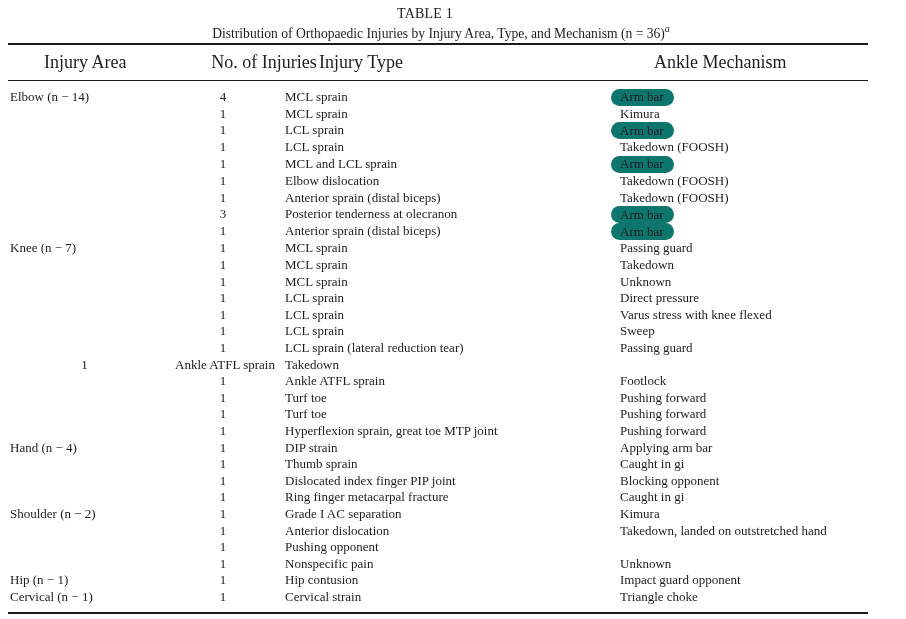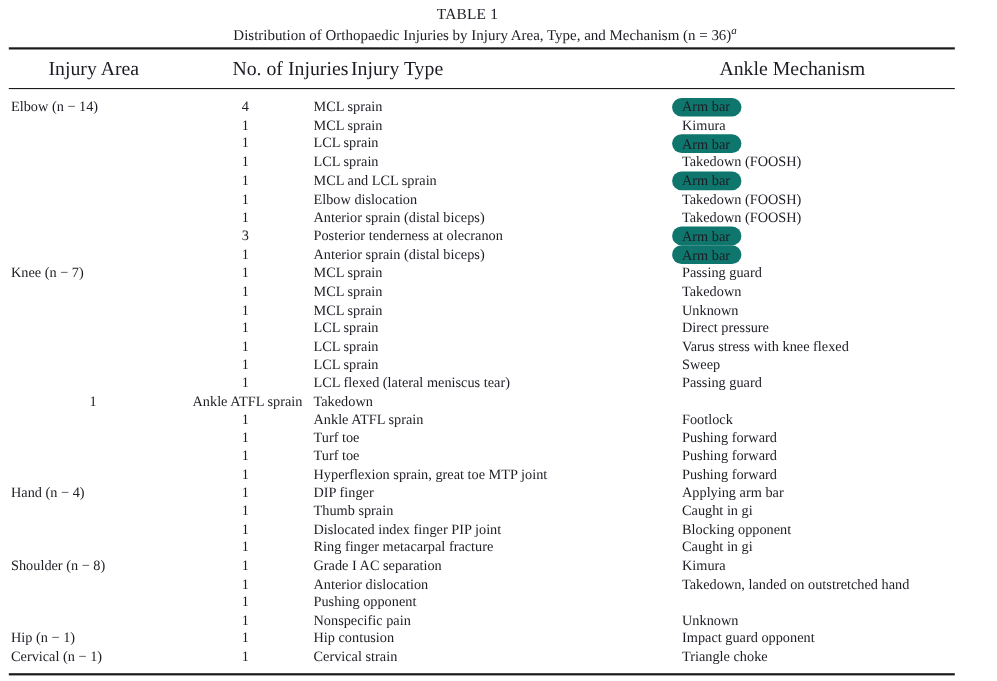--- a/index.html
+++ b/index.html
@@ -204,21 +204,21 @@
   <div class="row">
     <div class="c1 area"></div>
     <div class="c2 num">1</div>
     <div class="c3 type">LCL sprain</div>
     <div class="c4 mech"><span class="mech-text">Sweep</span></div>
   </div>
 
   <div class="row">
     <div class="c1 area"></div>
     <div class="c2 num">1</div>
-    <div class="c3 type">LCL flexed (lateral meniscus tear)</div>
+    <div class="c3 type">LCL sprain (lateral reduction tear)</div>
     <div class="c4 mech"><span class="mech-text">Passing guard</span></div>
   </div>
 
   <div class="row">
     <div class="c2 num">1</div>
     <div class="c3 type">Ankle ATFL sprain</div>
     <div class="c4 mech"><span class="mech-text">Takedown</span></div>
   </div>
 
   <div class="row">
@@ -245,21 +245,21 @@
   <div class="row">
     <div class="c1 area"></div>
     <div class="c2 num">1</div>
     <div class="c3 type">Hyperflexion sprain, great toe MTP joint</div>
     <div class="c4 mech"><span class="mech-text">Pushing forward</span></div>
   </div>
 
   <div class="row">
     <div class="c1 area">Hand (n − 4)</div>
     <div class="c2 num">1</div>
-    <div class="c3 type">DIP finger</div>
+    <div class="c3 type">DIP strain</div>
     <div class="c4 mech"><span class="mech-text">Applying arm bar</span></div>
   </div>
 
   <div class="row">
     <div class="c1 area"></div>
     <div class="c2 num">1</div>
     <div class="c3 type">Thumb sprain</div>
     <div class="c4 mech"><span class="mech-text">Caught in gi</span></div>
   </div>
 
@@ -271,21 +271,21 @@
   </div>
 
   <div class="row">
     <div class="c1 area"></div>
     <div class="c2 num">1</div>
     <div class="c3 type">Ring finger metacarpal fracture</div>
     <div class="c4 mech"><span class="mech-text">Caught in gi</span></div>
   </div>
 
   <div class="row">
-    <div class="c1 area">Shoulder (n − 8)</div>
+    <div class="c1 area">Shoulder (n − 2)</div>
     <div class="c2 num">1</div>
     <div class="c3 type">Grade I AC separation</div>
     <div class="c4 mech"><span class="mech-text">Kimura</span></div>
   </div>
 
   <div class="row">
     <div class="c1 area"></div>
     <div class="c2 num">1</div>
     <div class="c3 type">Anterior dislocation</div>
     <div class="c4 mech"><span class="mech-text">Takedown, landed on outstretched hand</span></div>

